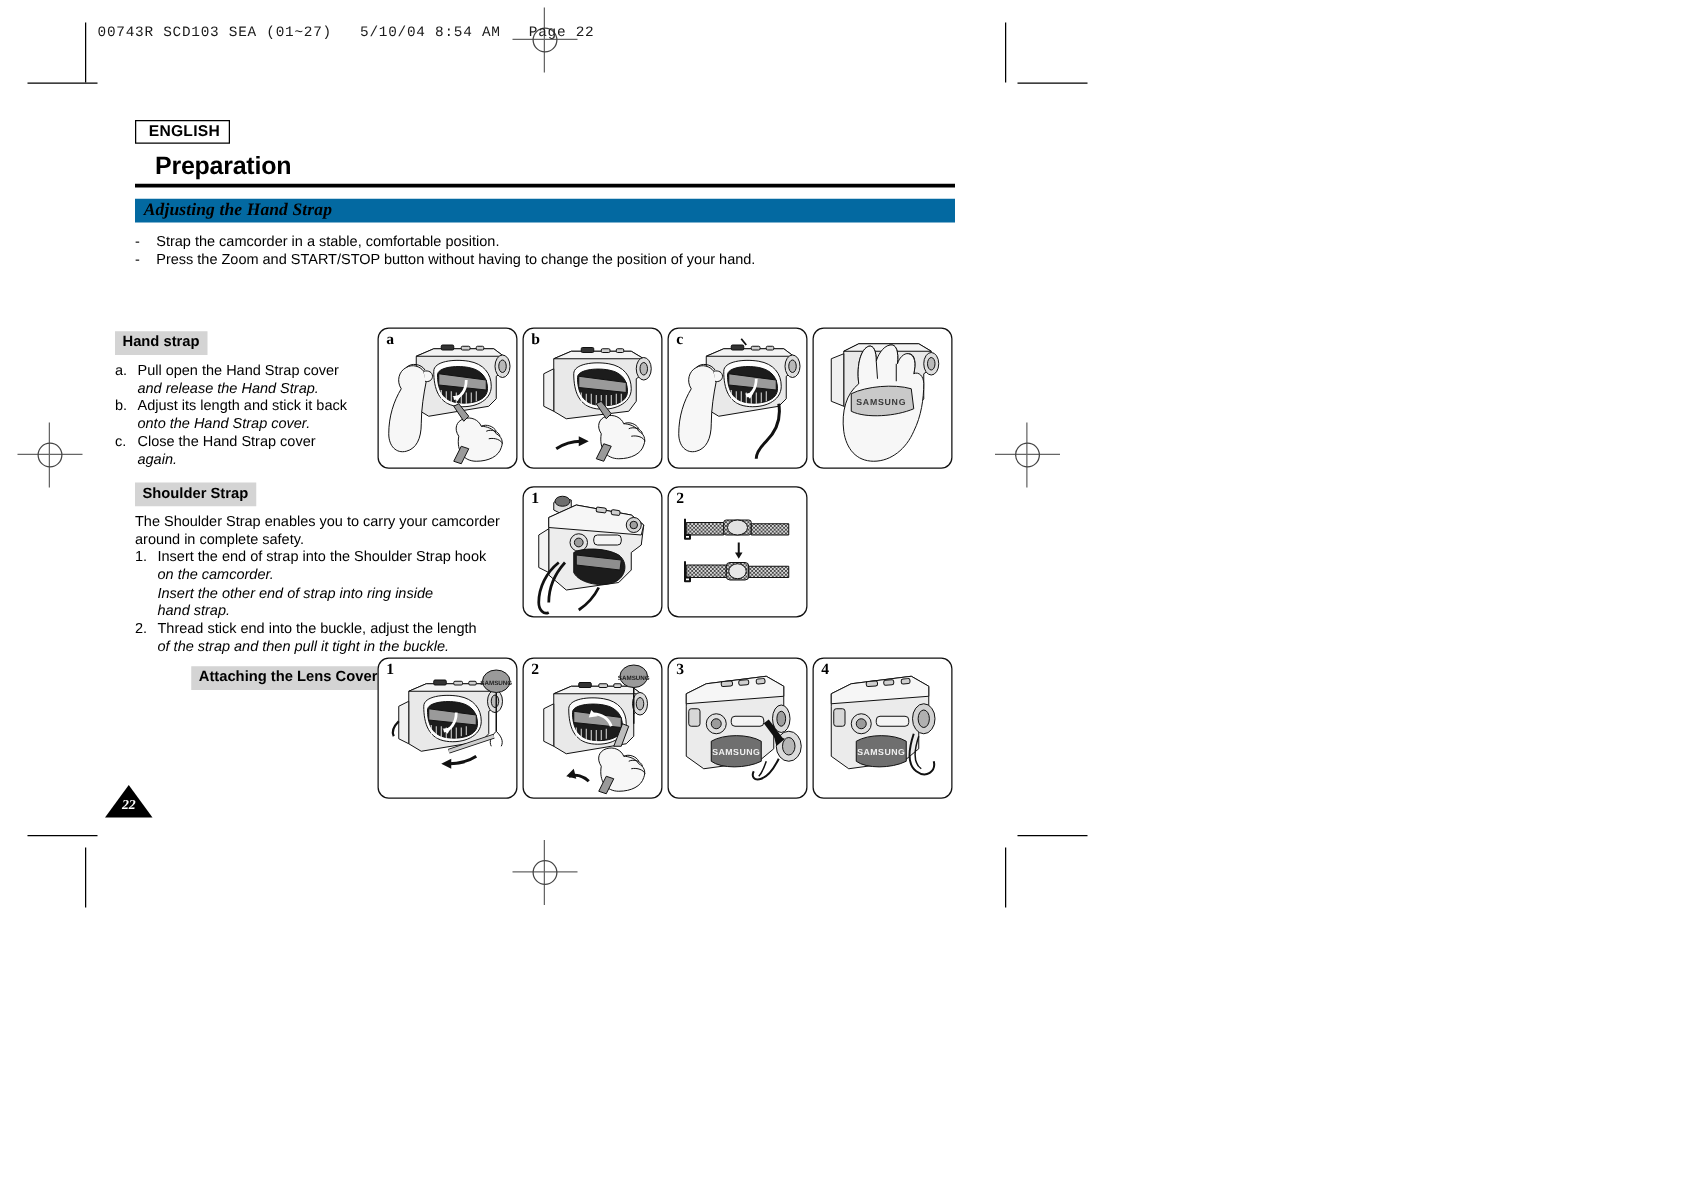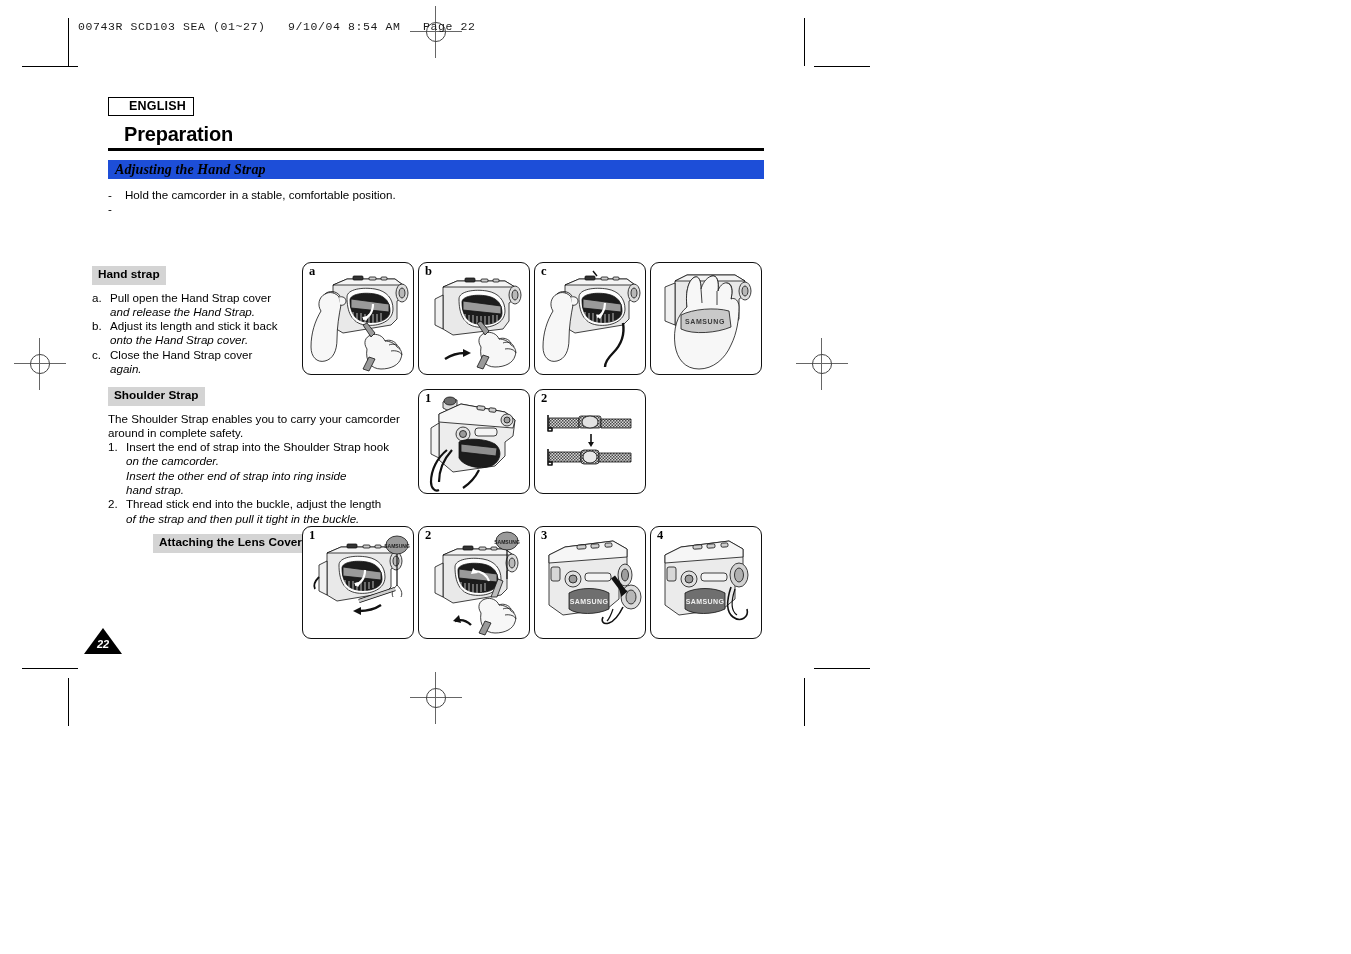--- a/index.html
+++ b/index.html
@@ -57,21 +57,21 @@
   .page {
     position: absolute;
     left: 108px;
     top: 96px;
     width: 656px;
   }
 
   .lang-badge {
     display: inline-block;
     border: 1.2px solid #000;
-    padding: 1px 7px 2px 20px;
+    padding: 1px 7px 2px 10px;
     font-size: 12.5px;
     font-weight: bold;
     line-height: 1.15;
     letter-spacing: 0.2px;
   }
 
   .page-title {
     font-size: 20px;
     font-weight: bold;
     margin: 7px 0 0 16px;
@@ -81,21 +81,21 @@
 
   .title-rule {
     margin-top: 3px;
     height: 2.4px;
     background: #000;
     width: 656px;
   }
 
   .section-bar {
     margin-top: 9px;
-    background: #1d4ed8;
+    background: #0369a1;
     width: 656px;
     height: 19px;
     line-height: 19px;
     padding-left: 7px;
     box-sizing: border-box;
     font-family: "Liberation Serif", serif;
     font-style: italic;
     font-weight: bold;
     font-size: 14px;
     letter-spacing: 0.1px;
@@ -150,21 +150,21 @@
     font-family: "Liberation Serif", serif;
     font-weight: bold;
     font-size: 12.5px;
     z-index: 5;
   }
   .panel svg { position: absolute; left: 0; top: 0; }
 
   
   .pagenum {
     position: absolute;
-    width: 38px; height: 26px;
+    width: 38px; height: 26px; font-family: Liberation Serif, serif;
   }
   .pagenum .tri {
     position: absolute; left: 0; top: 0;
     width: 0; height: 0;
     border-left: 19px solid transparent;
     border-right: 19px solid transparent;
     border-bottom: 26px solid #000;
   }
   .pagenum .n {
     position: absolute;
@@ -203,38 +203,39 @@
     <span class="vl"></span>
     <span class="hl"></span>
     <span class="circle"></span>
   </div>
 <div class="regmark" style="left:410px; top:672px;">
     <span class="vl"></span>
     <span class="hl"></span>
     <span class="circle"></span>
   </div>
 
-<div class="slug">00743R SCD103 SEA (01~27)   9/10/04 8:54 AM   Page 22</div>
+<div class="slug">00743R SCD103 SEA (01~27)   5/10/04 8:54 AM   Page 22</div>
 
 <div class="page">
 
   <span class="lang-badge">ENGLISH</span>
 
   <div class="page-title">Preparation</div>
   <div class="title-rule"></div>
 
   <div class="section-bar">Adjusting the Hand Strap</div>
 
   <div class="intro">
     <div class="bullet-row">
       <span class="dash">-</span>
-      <span>Hold the camcorder in a stable, comfortable position.</span>
+      <span>Strap the camcorder in a stable, comfortable position.</span>
     </div>
     <div class="bullet-row">
       <span class="dash">-</span>
+      <span>Press the Zoom and START/STOP button without having to change the position of your hand.</span>
     </div>
   </div>
 </div>
 
 <div class="block" style="left:92px; top:264px; width:190px;">
   <span class="tag">Hand strap</span>
   <div class="steps" style="margin-top:6px;">
     <div class="row">
       <span class="lbl">a.</span>
       <span class="txt">Pull open the Hand Strap cover</span>

